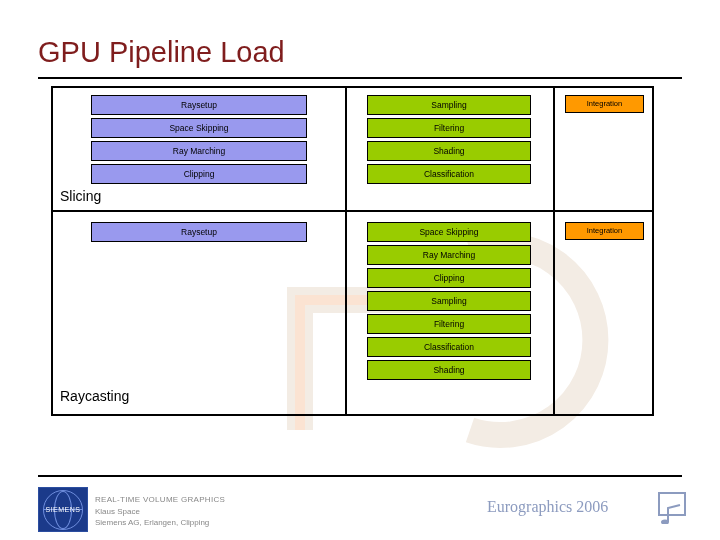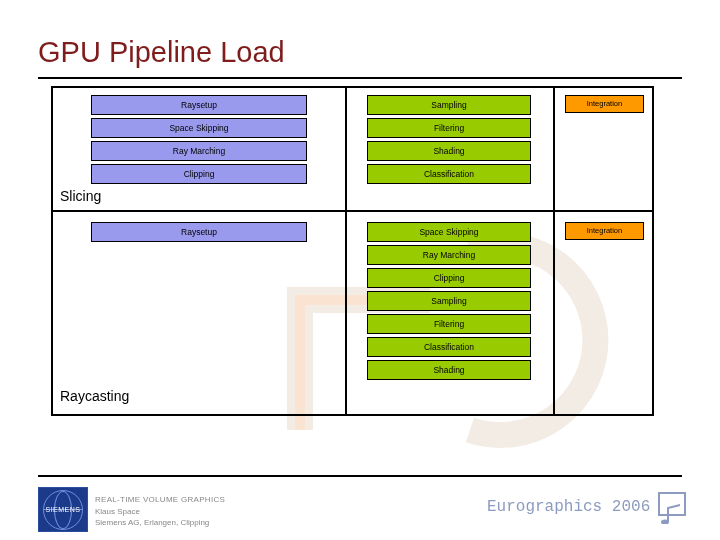--- a/index.html
+++ b/index.html
@@ -162,21 +162,21 @@
     font-family: "Liberation Sans", sans-serif;
   }
   .footer-text .line1 { letter-spacing: 0.3px; }
 
   .conf {
     position: absolute;
     left: 487px;
     top: 498px;
     font-size: 16px;
     color: #8c9bbf;
-    font-family: Liberation Mono, monospace;
+    font-family: Liberation Serif, serif;
   }
 
   .eg-mark {
     position: absolute;
     left: 658px;
     top: 492px;
     width: 28px;
     height: 32px;
   }
 </style>

